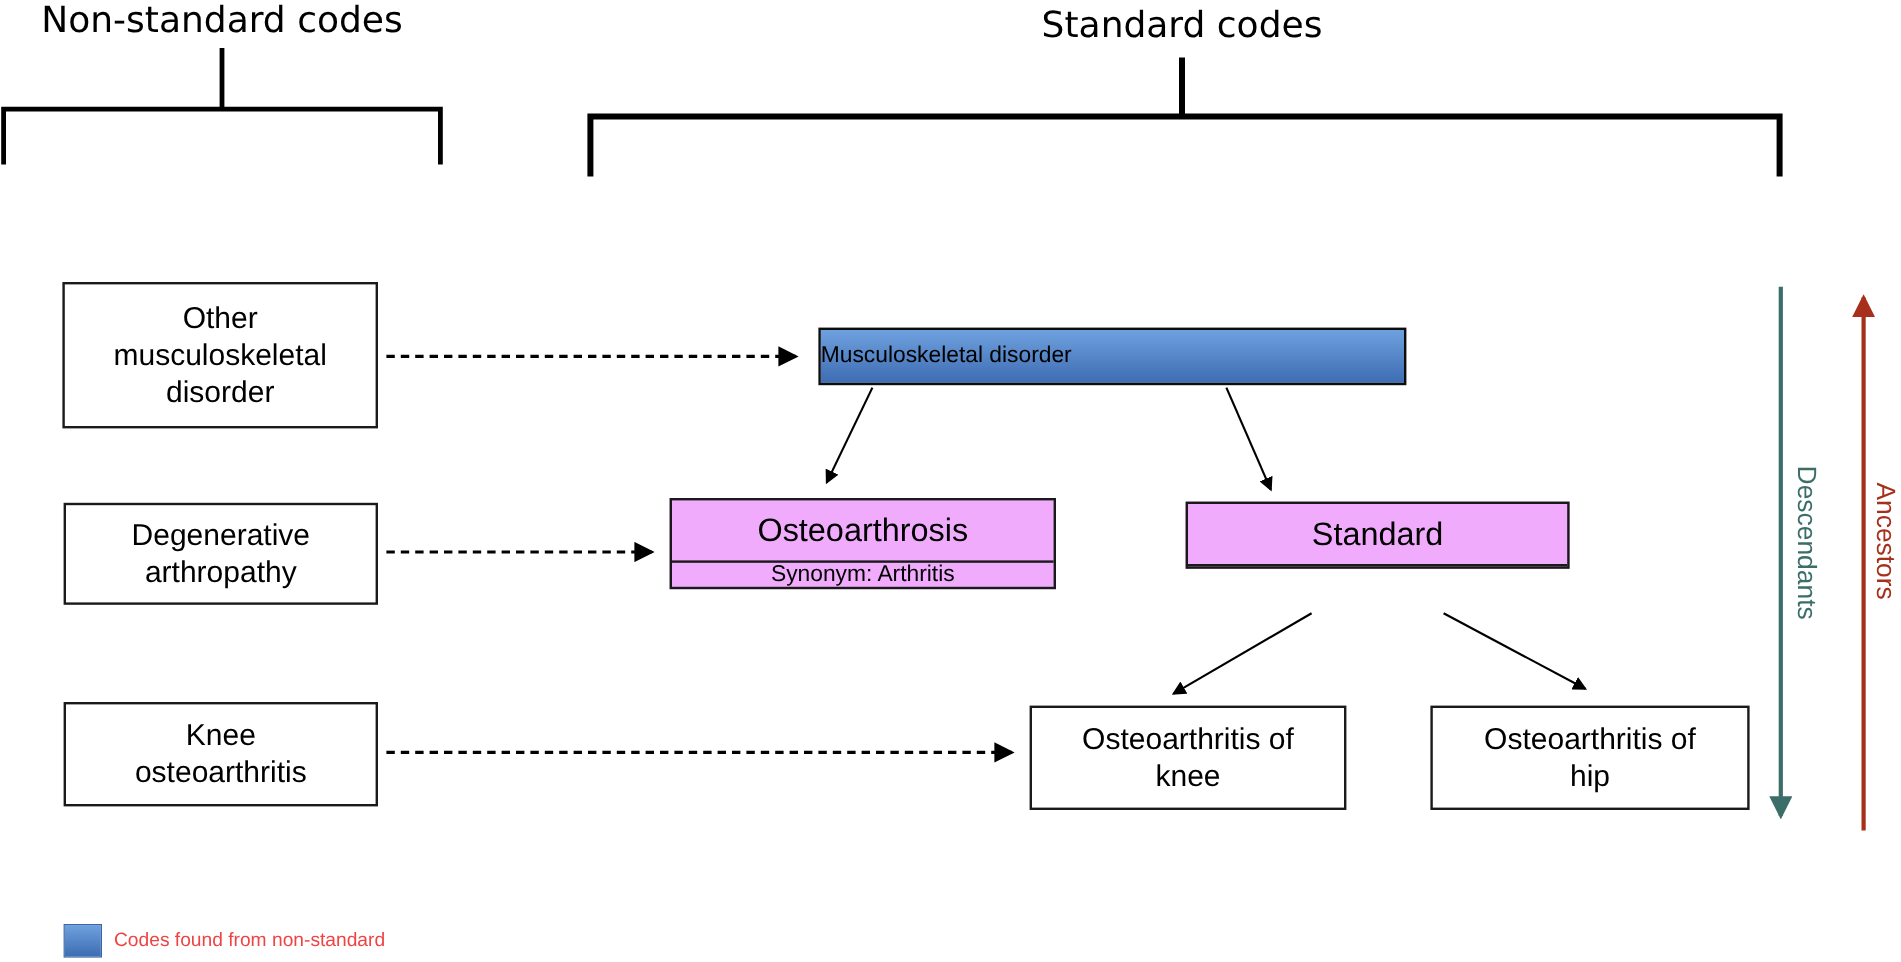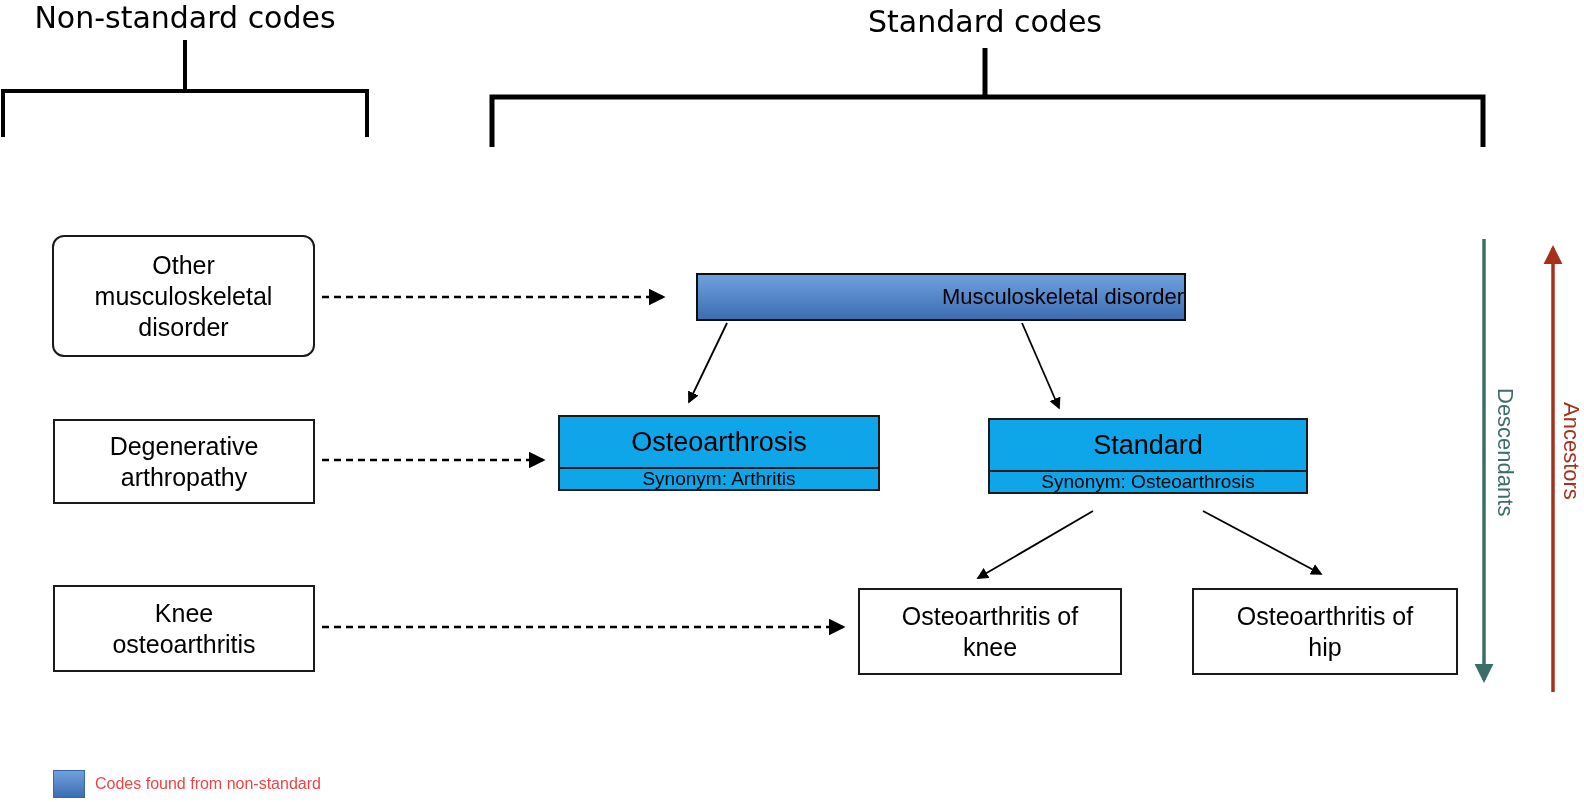--- a/index.html
+++ b/index.html
@@ -10,38 +10,38 @@
 
   .title{position:absolute;font-family:"DejaVu Sans",sans-serif;font-size:30px;
          line-height:36px;text-align:center;white-space:nowrap;}
   #t-non{left:-10px;top:0;width:390px;}
   #t-std{left:735px;top:4px;width:500px;}
 
   .box{position:absolute;background:#fff;border:2px solid #1a1a1a;
        display:flex;align-items:center;justify-content:center;text-align:center;
        box-sizing:border-box;}
   .box span{display:block;}
-  .b-other{left:52px;top:235px;width:263px;height:122px;font-size:25px;line-height:31px;border-radius:12px;}
+  .b-other{left:52px;top:235px;width:263px;height:122px;font-size:25px;line-height:31px;}
   .b-other span{max-width:225px;}
   .b-degen{left:53px;top:419px;width:262px;height:85px;font-size:25px;line-height:31px;}
   .b-degen span{max-width:230px;}
   .b-kneens{left:53px;top:585px;width:262px;height:87px;font-size:25px;line-height:31px;}
   .b-kneens span{max-width:190px;}
   .b-knee{left:858px;top:588px;width:264px;height:87px;font-size:25px;line-height:31px;}
   .b-knee span{max-width:205px;}
   .b-hip{left:1192px;top:588px;width:266px;height:87px;font-size:25px;line-height:31px;}
   .b-hip span{max-width:205px;}
 
-  .rootbox{position:absolute;left:696px;top:273px;width:490px;height:48px;
+  .rootbox{position:absolute;left:682px;top:273px;width:490px;height:48px;
            border:2px solid #0d0d0d;box-sizing:border-box;
            background:linear-gradient(#6fa0de,#3d6db2);
-           display:flex;align-items:center;justify-content:flex-end;
-           font-size:22px;}
+           display:flex;align-items:center;justify-content:flex-start;
+           font-size:19px;}
 
-  .synbox{position:absolute;background:#0ea5e9;border:2px solid #1a1a1a;box-sizing:border-box;
+  .synbox{position:absolute;background:#f0abfc;border:2px solid #1a1a1a;box-sizing:border-box;
           display:flex;flex-direction:column;}
   .synbox .synbox-title{height:50px;display:flex;align-items:center;justify-content:center;
           font-size:27px;border-bottom:2px solid #1a1a1a;}
   .synbox .synbox-syn{height:20px;display:flex;align-items:center;justify-content:center;
           font-size:19px;}
   .b-osteo{left:558px;top:415px;width:322px;}
   .b-arth{left:988px;top:418px;width:320px;}
 
   .vlabel{position:absolute;writing-mode:vertical-rl;font-size:22px;white-space:nowrap;}
   #lab-desc{left:1492px;top:388px;color:#3c6e69;}
@@ -103,21 +103,20 @@
   <div class="rootbox">
     <span>Musculoskeletal disorder</span>
   </div>
 
   <div class="synbox b-osteo">
     <div class="synbox-title">Osteoarthrosis</div>
     <div class="synbox-syn">Synonym: Arthritis</div>
   </div>
   <div class="synbox b-arth">
     <div class="synbox-title">Standard</div>
-    <div class="synbox-syn">Synonym: Osteoarthrosis</div>
   </div>
 
   <div class="box b-knee">
     <span>Osteoarthritis of knee</span>
   </div>
   <div class="box b-hip">
     <span>Osteoarthritis of hip</span>
   </div>
 
   <div class="vlabel" id="lab-desc">Descendants</div>

